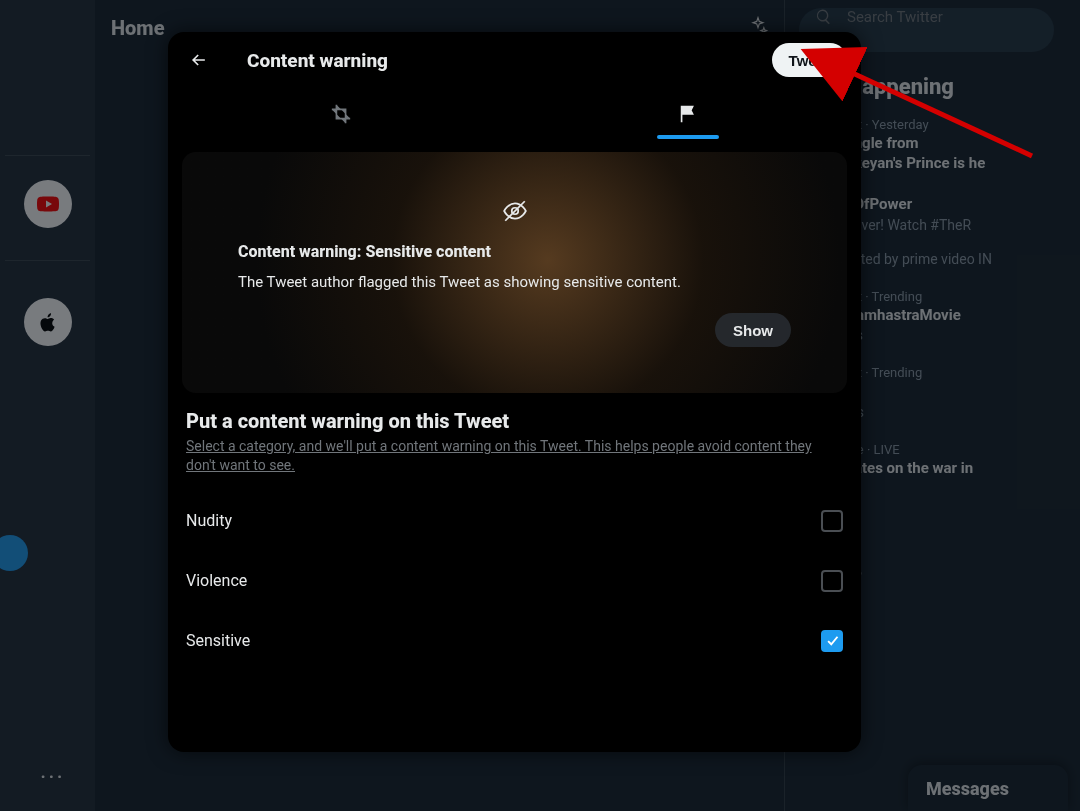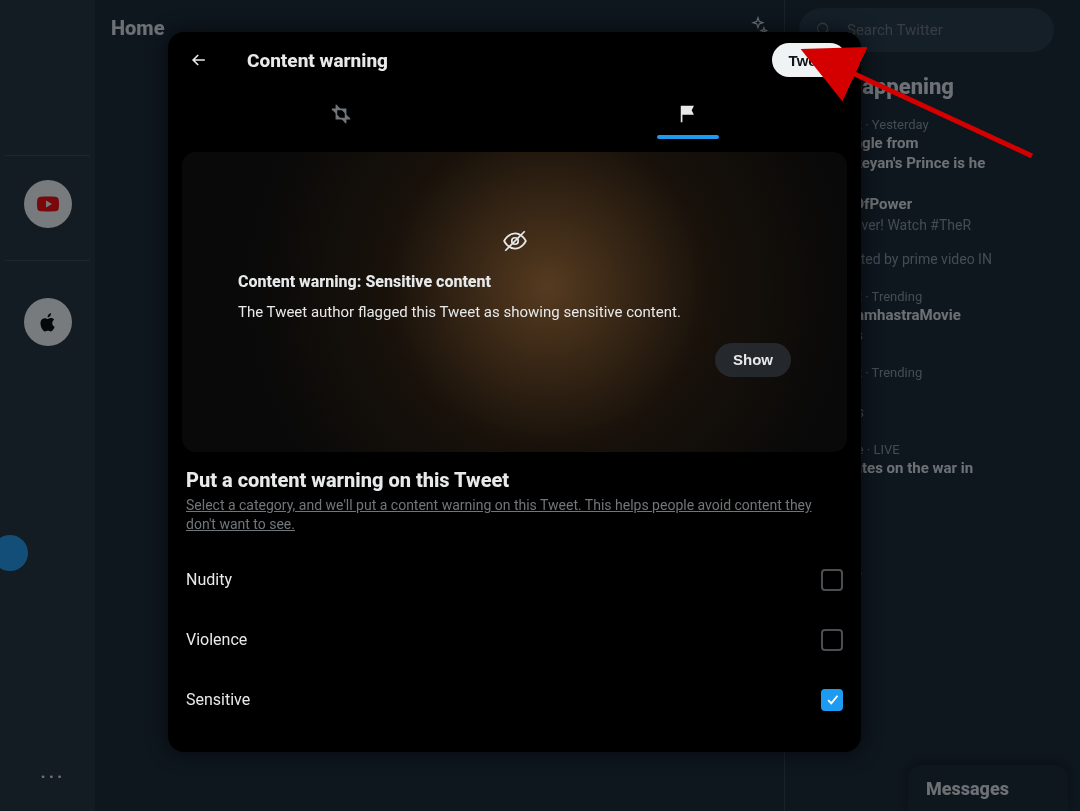--- a/index.html
+++ b/index.html
@@ -16,21 +16,21 @@
   .blue-pill { position: absolute; left: -8px; top: 535px; width: 36px; height: 36px; background: #1d9bf0; border-radius: 50%; }
 
   
   .main { flex: 0 0 690px; border-right: 1px solid #2f3b44; position: relative; }
   .home-header { display: flex; align-items: center; justify-content: space-between; padding: 14px 16px 12px 16px; height: 54px; }
   .home-title { font-size: 20px; font-weight: 800; }
   .sparkle { width: 20px; height: 20px; stroke: #e7e9ea; fill: none; }
 
   
   .right { flex: 1; padding: 8px 0 0 14px; position: relative; }
-  .searchbox { width: 255px; height: 44px; background: #223341; border-radius: 9999px; display: flex; align-items: center; padding: 0 16px; gap: 14px; color: #71767b; font-size: 15px; margin-bottom: 22px; }
+  .searchbox { width: 255px; height: 44px; background: #223341; border-radius: 9999px; display: flex; align-items: flex-start; padding: 0 16px; gap: 14px; color: #71767b; font-size: 15px; margin-bottom: 22px; }
   .searchbox svg { width: 18px; height: 18px; fill: #71767b; }
   .whats-happening h2 { font-size: 22px; font-weight: 800; margin-bottom: 18px; }
   .trend { margin-bottom: 22px; }
   .trend .meta { color: #8b98a5; font-size: 13px; margin-bottom: 2px; }
   .trend .title { font-size: 15px; font-weight: 700; line-height: 1.3; }
   .trend .sub { color: #8b98a5; font-size: 14px; margin-top: 2px; }
   .promoted { display: flex; align-items: center; gap: 6px; }
   .promoted svg { width: 14px; height: 14px; fill: #8b98a5; }
   .showmore { color: #1d9bf0; font-size: 15px; margin-top: 4px; }
   .whotofollow h2 { font-size: 20px; font-weight: 800; margin-top: 22px; }
@@ -47,21 +47,21 @@
   .modal-title { font-size: 19px; font-weight: 800; flex: 1; }
   .save-btn { background: #eff3f4; color: #0f1419; border: none; border-radius: 9999px; height: 34px; padding: 0 17px; font-size: 15px; font-weight: 700; cursor: pointer; }
   .modal-tabs { display: flex; height: 52px; border-bottom: 1px solid #000; }
   .tab { flex: 1; display: flex; align-items: center; justify-content: center; position: relative; cursor: pointer; }
   .tab svg { width: 22px; height: 22px; fill: #71767b; stroke: #71767b; }
   .tab.active svg { fill: #e7e9ea; stroke: #e7e9ea; }
   .tab.active::after { content: ""; position: absolute; bottom: 0; width: 62px; height: 4px; background: #1d9bf0; border-radius: 2px; }
   .alt-text { color: #71767b; font-weight: 800; font-size: 15px; }
 
   
-  .preview { height: 300px; margin: 12px 14px 0 14px; border-radius: 14px; overflow: hidden; position: relative; background: radial-gradient(circle at 55% 45%, rgba(190,130,70,0.45), rgba(70,50,30,0.35) 40%, rgba(10,10,10,0.9) 75%); display: flex; flex-direction: column; justify-content: center; padding: 0 56px; }
+  .preview { height: 241px; margin: 12px 14px 0 14px; border-radius: 14px; overflow: hidden; position: relative; background: radial-gradient(circle at 55% 45%, rgba(190,130,70,0.45), rgba(70,50,30,0.35) 40%, rgba(10,10,10,0.9) 75%); display: flex; flex-direction: column; justify-content: center; padding: 0 56px; }
   .preview-icon { align-self: center; margin-bottom: 14px; }
   .preview-icon svg { width: 26px; height: 26px; stroke: #e7e9ea; fill: none; stroke-width: 1.6; }
   .preview h3 { font-size: 16px; font-weight: 800; margin-bottom: 12px; }
   .preview p { font-size: 15px; color: #e7e9ea; }
   .show-btn { align-self: flex-end; margin-top: 22px; background: rgba(40,45,50,0.85); color: #e7e9ea; border: none; border-radius: 9999px; height: 34px; padding: 0 18px; font-size: 15px; font-weight: 700; cursor: pointer; }
 
   
   .catsection { padding: 16px 18px 0 18px; }
   .catsection h2 { font-size: 20px; font-weight: 800; margin-bottom: 4px; }
   .catsection p { font-size: 14px; color: #71767b; line-height: 1.35; margin-bottom: 16px; text-decoration: underline; }

